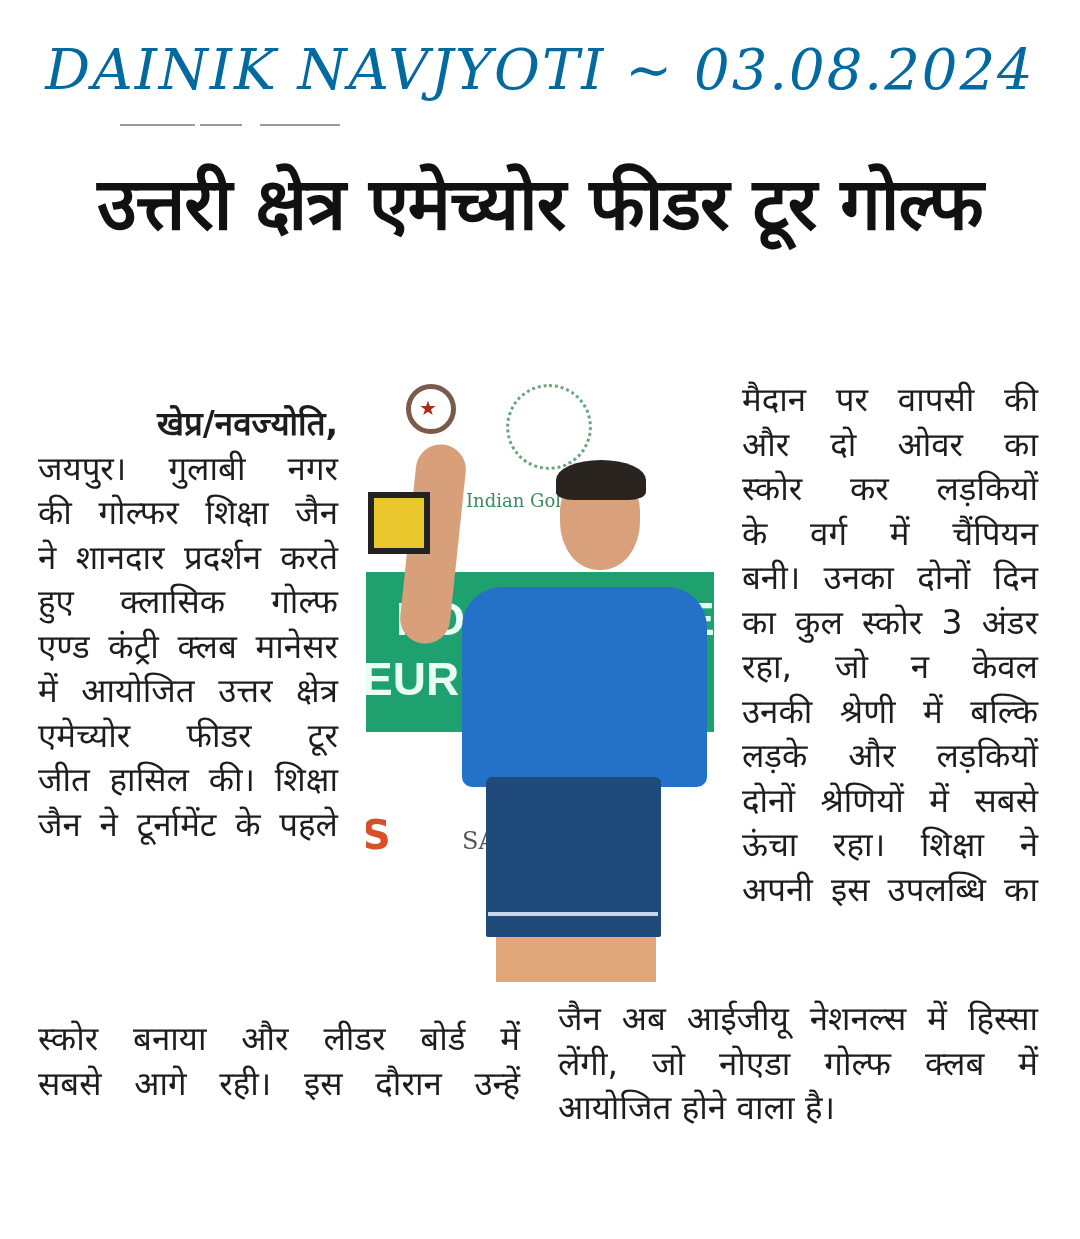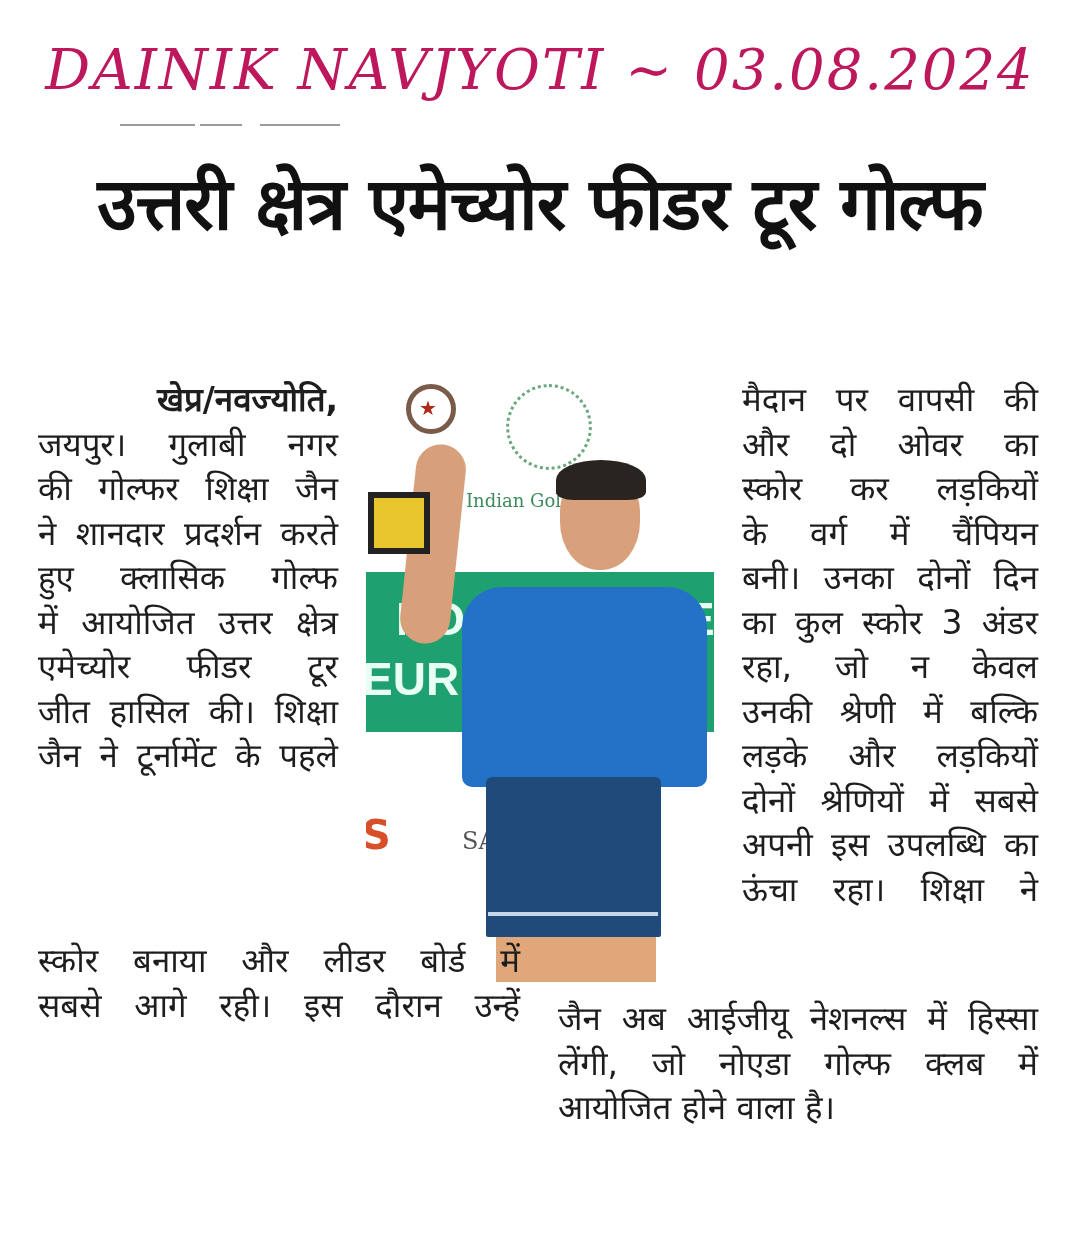--- a/index.html
+++ b/index.html
@@ -1,28 +1,28 @@
 <!DOCTYPE html>
 <html><head>
 <meta charset="utf-8">
 <style>
   html, body { margin: 0; padding: 0; background: #ffffff; }
   body { width: 1080px; height: 1239px; position: relative; overflow: hidden;
          font-family: "DejaVu Sans", sans-serif; color: #1a1a1a; }
   .masthead { position: absolute; left: 0; top: 30px; width: 1080px; text-align: center;
               font-family: "DejaVu Serif", serif; font-style: italic; font-size: 56px;
-              letter-spacing: 2px; color: #be185d; line-height: 80px; }
+              letter-spacing: 2px; color: #0369a1; line-height: 80px; }
   .rule { position: absolute; top: 124px; height: 2px; background: #9a9a9a; }
   .headline { position: absolute; left: 0; top: 150px; width: 1080px; text-align: center;
               font-weight: bold; font-size: 72px; line-height: 108px; color: #111; letter-spacing: -1px; }
   .col { position: absolute; font-size: 33px; line-height: 44.5px; color: #1d1d1d; }
   .col .ln { display: block; white-space: nowrap; text-align: justify; text-align-last: justify; }
   .col-left { left: 38px; top: 378px; width: 300px; }
   .col-right { left: 742px; top: 378px; width: 296px; }
-  .bottom-left { left: 38px; top: 939px; width: 482px; }
+  .bottom-left { left: 38px; top: 1017px; width: 482px; }
   .bottom-right { left: 558px; top: 997px; width: 480px; }
   .ln.last { text-align-last: left; }
   .dateline { font-weight: bold; }
   .photo { position: absolute; left: 366px; top: 372px; width: 348px; height: 610px; overflow: hidden; background: #fff; }
   .banner { position: absolute; left: 0; top: 200px; width: 348px; height: 160px; background: #1fa06f; }
   .banner-text { position: absolute; color: #e8fff4; font-weight: bold; font-family: "Liberation Sans", sans-serif; }
   .org-text { position: absolute; left: 60px; top: 118px; font-family: "DejaVu Serif", serif; color: #3d8a5c; font-size: 18px; }
   .logo { position: absolute; left: 140px; top: 12px; width: 80px; height: 80px; border-radius: 50%;
           border: 3px dotted #6aa77d; }
   .head { position: absolute; left: 194px; top: 98px; width: 80px; height: 100px; background: #d9a07c; border-radius: 42% 42% 48% 48%; }
@@ -50,25 +50,26 @@
 
 <div class="rule" style="left:120px;width:75px;"></div>
 <div class="rule" style="left:200px;width:42px;"></div>
 <div class="rule" style="left:260px;width:80px;"></div>
 
 <div class="headline">
   <div>उत्तरी क्षेत्र एमेच्योर फीडर टूर गोल्फ</div>
 </div>
 
 <div class="col col-left">
-  <span class="ln dateline" style="text-align:center;text-align-last:right;">खेप्र/नवज्योति,</span>
+  <span class="ln dateline" style="text-align:center;text-align-last:right;margin-top:24px;">खेप्र/नवज्योति,</span>
   <span class="ln">जयपुर। गुलाबी नगर</span>
   <span class="ln">की गोल्फर शिक्षा जैन</span>
   <span class="ln">ने शानदार प्रदर्शन करते</span>
   <span class="ln">हुए क्लासिक गोल्फ</span>
+  <span class="ln">एण्ड कंट्री क्लब मानेसर</span>
   <span class="ln">में आयोजित उत्तर क्षेत्र</span>
   <span class="ln">एमेच्योर फीडर टूर</span>
   <span class="ln">जीत हासिल की। शिक्षा</span>
   <span class="ln">जैन ने टूर्नामेंट के पहले</span>
 </div>
 
 <div class="photo">
   <div class="logo"></div>
   <div class="org-text">The Indian Golf Union</div>
   <div class="banner">
@@ -94,22 +95,22 @@
   <span class="ln">मैदान पर वापसी की</span>
   <span class="ln">और दो ओवर का</span>
   <span class="ln">स्कोर कर लड़कियों</span>
   <span class="ln">के वर्ग में चैंपियन</span>
   <span class="ln">बनी। उनका दोनों दिन</span>
   <span class="ln">का कुल स्कोर 3 अंडर</span>
   <span class="ln">रहा, जो न केवल</span>
   <span class="ln">उनकी श्रेणी में बल्कि</span>
   <span class="ln">लड़के और लड़कियों</span>
   <span class="ln">दोनों श्रेणियों में सबसे</span>
+  <span class="ln">ऊंचा रहा। शिक्षा ने</span>
   <span class="ln">अपनी इस उपलब्धि का</span>
-  <span class="ln">ऊंचा रहा। शिक्षा ने</span>
 </div>
 
 <div class="col bottom-left">
   <span class="ln">स्कोर बनाया और लीडर बोर्ड में</span>
   <span class="ln">सबसे आगे रही। इस दौरान उन्हें</span>
 </div>
 
 <div class="col bottom-right">
   <span class="ln">जैन अब आईजीयू नेशनल्स में हिस्सा</span>
   <span class="ln">लेंगी, जो नोएडा गोल्फ क्लब में</span>

